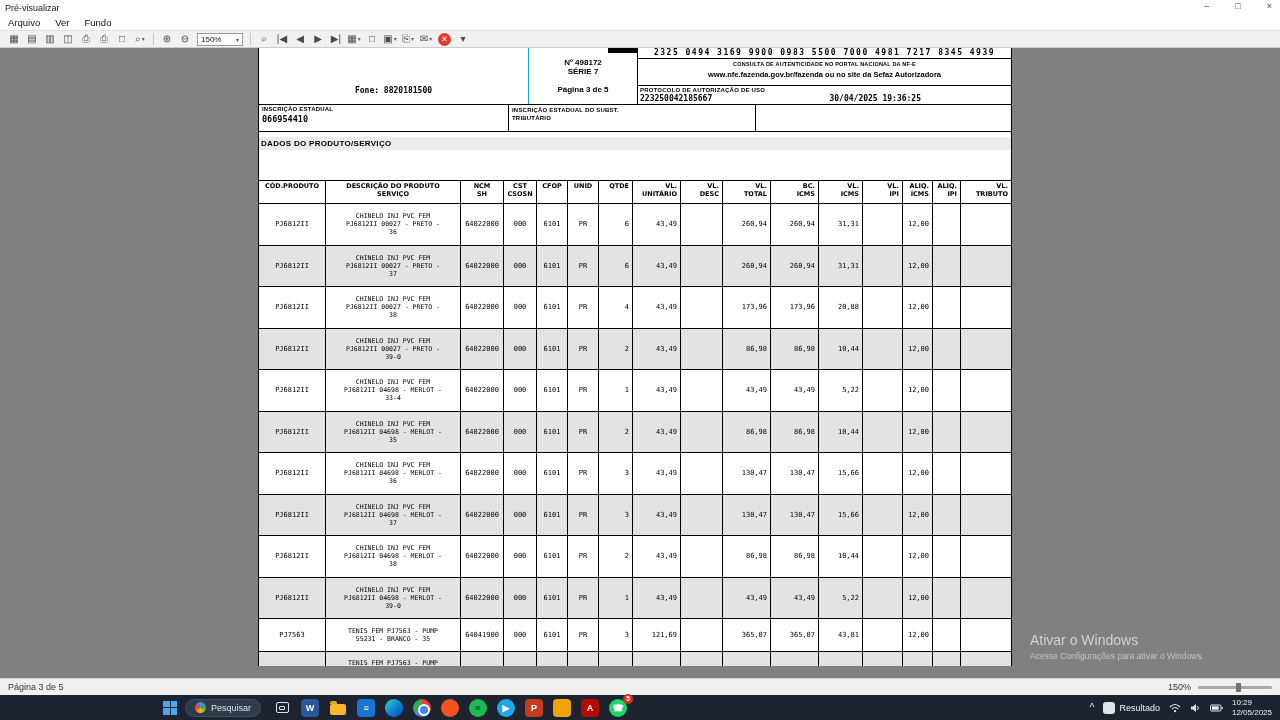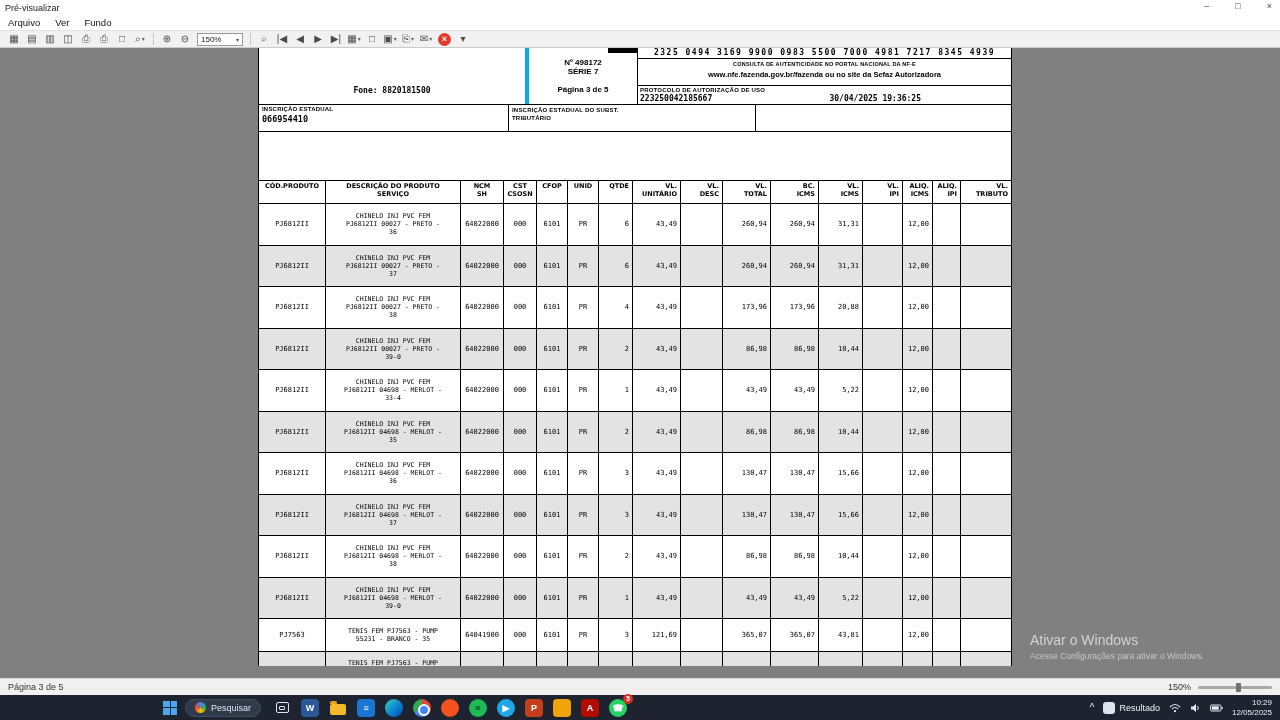--- a/index.html
+++ b/index.html
@@ -17,21 +17,21 @@
   .tsep { width:1px; height:12px; background:#c6c6c6; margin:0 3px; }
   .zoom-combo { width:46px; height:13px; background:#fff; border:1px solid #9a9a9a; font-size:8px; color:#222; display:flex; align-items:center; justify-content:space-between; padding:0 3px; margin:0 2px; }
   .zoom-combo .dd { font-size:6px; color:#555; }
   .close-red { width:13px; height:13px; min-width:13px; border-radius:50%; background:#e23b2e; color:#fff; font-size:9px; font-weight:bold; margin:0 2px; }
 
   
   .docarea { position:absolute; top:48px; left:0; right:0; bottom:42px; background:#808080; overflow:hidden; }
   .page { position:absolute; left:258px; top:0; width:754px; height:618px; background:#ffffff; border-left:1px solid #000; border-right:1px solid #000; overflow:hidden; color:#000; }
 
   .hdr { height:57px; border-bottom:1px solid #000; display:flex; position:relative; }
-  .hdr-left { width:270px; border-right:4px solid #0ea5e9; position:relative; }
+  .hdr-left { width:270px; border-right:1px solid #0ea5e9; position:relative; }
   .fone { position:absolute; bottom:9px; left:0; right:0; text-align:center; font-size:8px; font-weight:bold; font-family:"DejaVu Sans Mono",monospace; }
   .hdr-mid { width:109px; border-right:1px solid #000; position:relative; text-align:center; }
   .sliver { position:absolute; top:0; right:0; width:29px; height:5px; background:#000; }
   .num1 { margin-top:10px; font-size:8px; font-weight:bold; }
   .num2 { font-size:8px; font-weight:bold; }
   .pag  { margin-top:9px; font-size:8px; font-weight:bold; }
   .hdr-right { width:373px; display:flex; flex-direction:column; }
   .digits { height:10px; line-height:10px; font-size:8px; font-weight:bold; letter-spacing:1.5px; text-align:center; white-space:nowrap; overflow:hidden; font-family:"DejaVu Sans Mono",monospace; }
   .consulta { height:29px; border-top:1px solid #000; border-bottom:1px solid #000; text-align:center; padding-top:2px; }
   .c1 { font-size:5.5px; font-weight:bold; letter-spacing:0.2px; }
@@ -83,21 +83,21 @@
   .folder { width:16px; height:11px; background:#f7b92c; border-radius:2px; position:relative; margin-top:3px; }
   .folder:before { content:''; position:absolute; top:-3px; left:0; width:7px; height:3px; background:#e8a41f; border-radius:2px 2px 0 0; }
   .chrome { width:18px; height:18px; border-radius:50%; background:conic-gradient(#ea4335 0 120deg,#4285f4 120deg 240deg,#34a853 240deg 360deg); position:relative; }
   .chrome:after { content:''; position:absolute; left:5px; top:5px; width:8px; height:8px; border-radius:50%; background:#4285f4; border:2px solid #fff; }
   .edgegrad { background:linear-gradient(135deg,#35d2c2,#0b7bd4 60%,#0a4db3) !important; }
   .badge { position:absolute; top:-4px; right:-5px; min-width:10px; height:10px; border-radius:5px; background:#d93025; color:#fff; font-size:6.5px; font-weight:bold; display:flex; align-items:center; justify-content:center; padding:0 1px; }
   .tb-right { margin-left:auto; display:flex; align-items:center; gap:9px; margin-right:8px; }
   .chev { font-size:10px; color:#e6eaf2; }
   .widget { display:flex; align-items:center; gap:4px; font-size:9px; color:#eef1f6; }
   .w-ic { width:12px; height:12px; border-radius:3px; background:#dfe3ea; }
-  .clock { text-align:right; font-size:8px; line-height:9.5px; color:#eef1f6; }
+  .clock { text-align:left; font-size:8px; line-height:9.5px; color:#eef1f6; }
 </style>
 </head>
 <body>
 
 <div class="app">
 
   <div class="titlebar">
     <span>Pré-visualizar</span>
     <div class="win-controls">
       <span class="wc">–</span>
@@ -177,20 +177,21 @@
         <div class="icell" style="width:250px">
           <div class="flabel">INSCRIÇÃO ESTADUAL</div>
           <div class="fvalue">066954410</div>
         </div>
         <div class="icell" style="width:247px">
           <div class="flabel pre">INSCRIÇÃO ESTADUAL DO SUBST.
 TRIBUTÁRIO</div>
         </div>
       </div>
 
+      <div class="section-title">DADOS DO PRODUTO/SERVIÇO</div>
 
       <div class="table">
           <div class="trow thead" style="height: 23px;">
             <div class="tcell ac" style="width: 67px;">CÓD.PRODUTO</div>
             <div class="tcell ac" style="width: 135px;">DESCRIÇÃO DO PRODUTO
 SERVIÇO</div>
             <div class="tcell ac" style="width: 43px;">NCM
 SH</div>
             <div class="tcell ac" style="width: 33px;">CST
 CSOSN</div>

